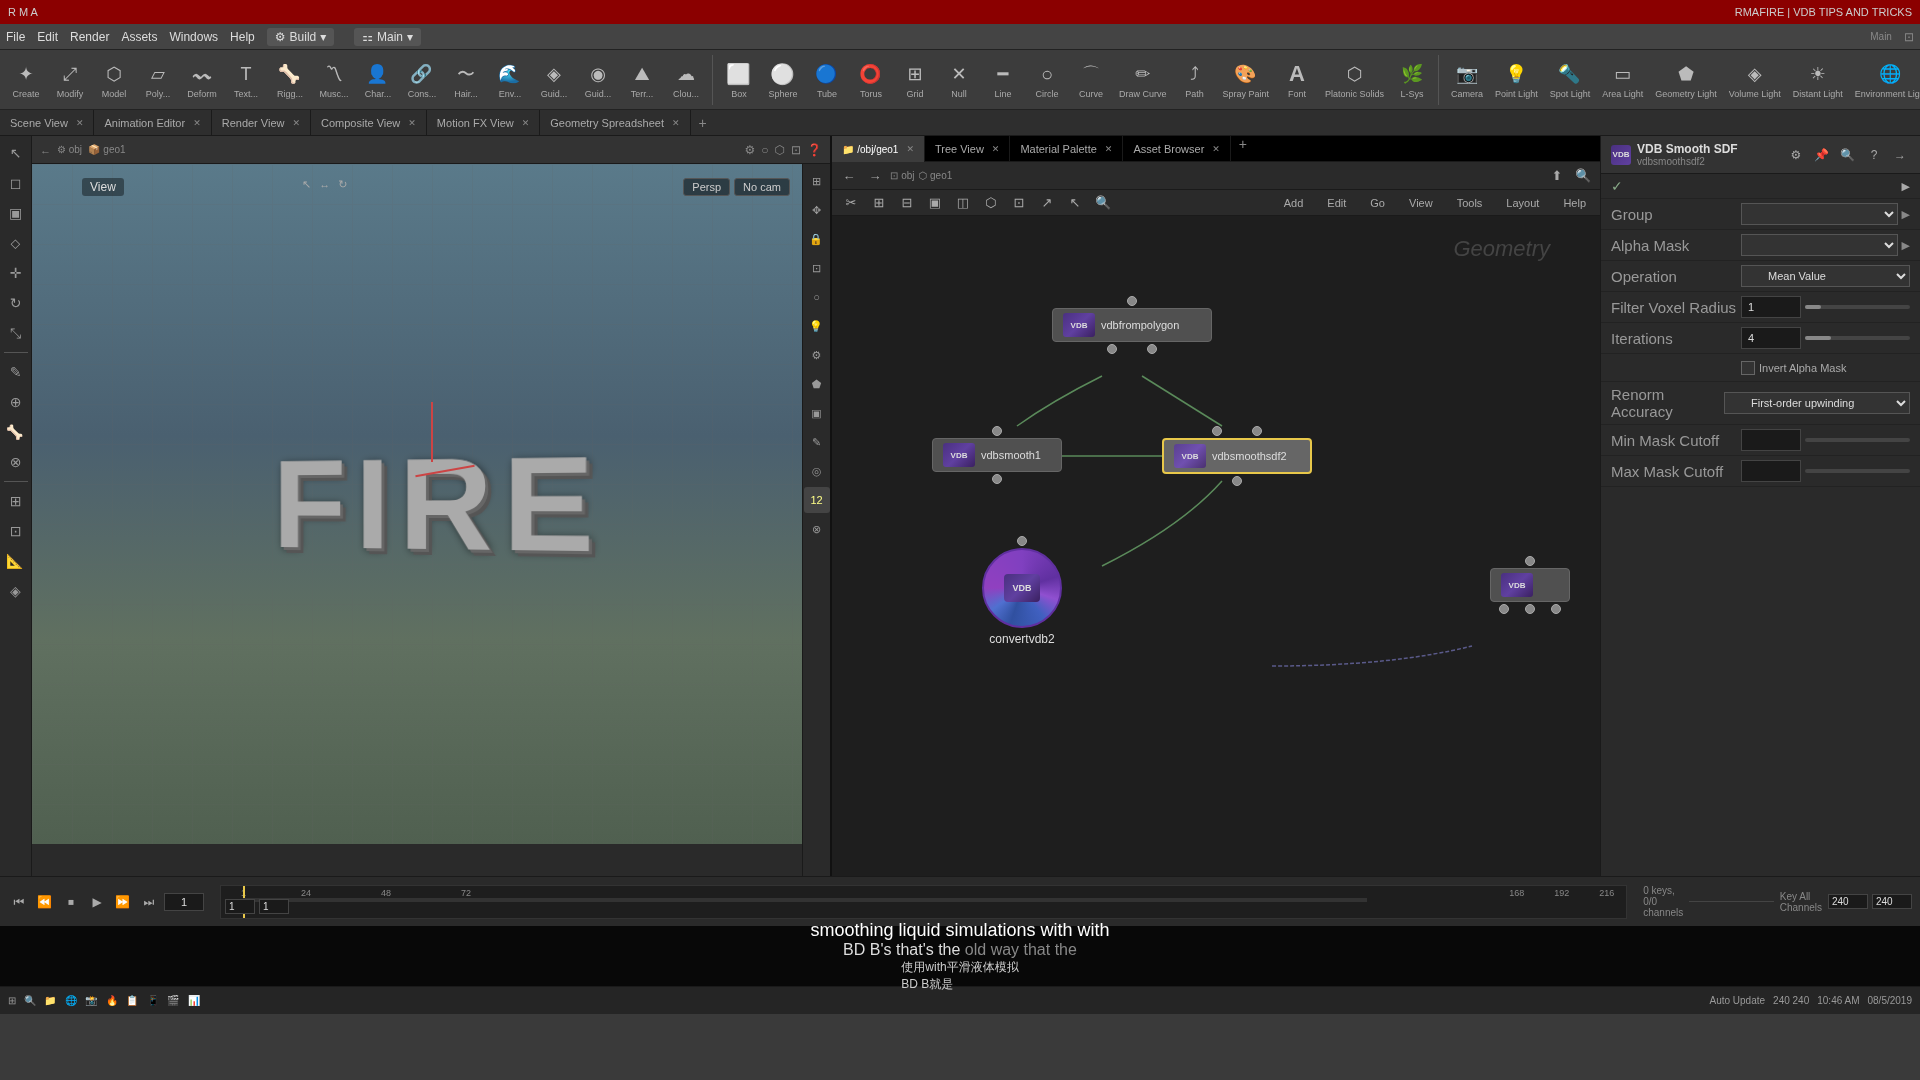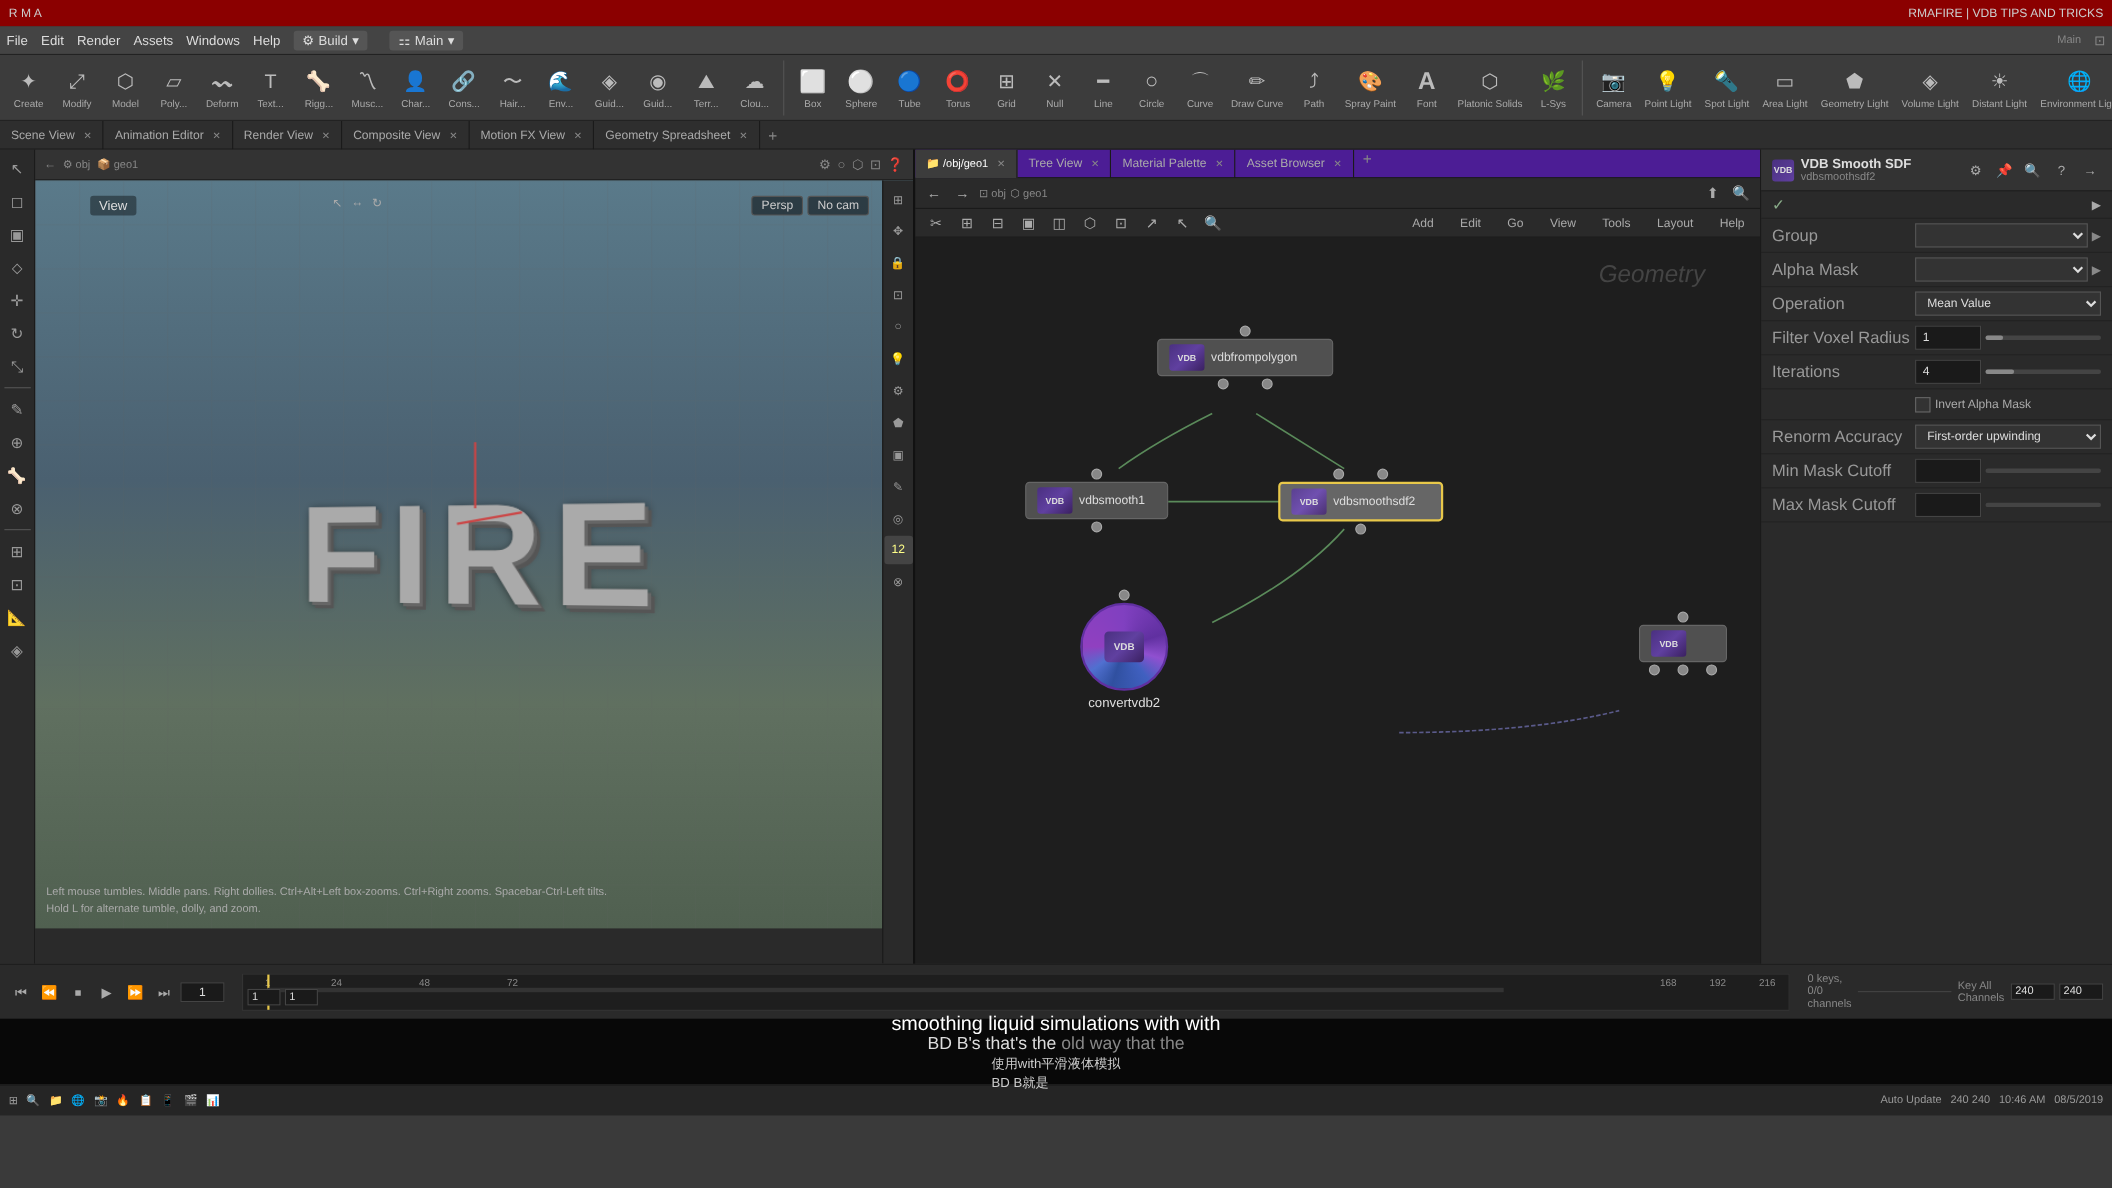--- a/index.html
+++ b/index.html
@@ -61,21 +61,21 @@
     #properties-header { background: #333; padding: 6px 10px; border-bottom: 1px solid #1a1a1a; display: flex; align-items: center; gap: 6px; }
     .prop-title { font-size: 12px; color: #ddd; font-weight: bold; }
     .prop-icons { display: flex; gap: 6px; margin-left: auto; }
     .prop-icon { width: 20px; height: 20px; display: flex; align-items: center; justify-content: center; cursor: pointer; color: #aaa; font-size: 12px; }
     .prop-row { display: flex; align-items: center; padding: 4px 10px; border-bottom: 1px solid #222; min-height: 28px; }
     .prop-label { width: 130px; color: #999; font-size: 15px; }
     .prop-value { flex: 1; display: flex; align-items: center; gap: 4px; }
     .prop-input { background: #1a1a1a; border: 1px solid #444; color: #ddd; padding: 2px 6px; font-size: 11px; height: 22px; width: 60px; }
     .prop-slider { flex: 1; height: 4px; background: #444; border-radius: 2px; position: relative; }
     .prop-slider-fill { height: 100%; background: #888; border-radius: 2px; }
-    .prop-dropdown { background: #333; border: 1px solid #555; color: #ddd; padding: 2px 6px; font-size: 11px; height: 22px; flex: 1; }
+    .prop-dropdown { background: #333; border: 1px solid #555; color: #ddd; padding: 2px 22px; font-size: 11px; height: 22px; flex: 1; }
     .prop-checkbox { width: 14px; height: 14px; border: 1px solid #666; background: #333; }
 
     
     #timeline { height: 50px; background: #2a2a2a; border-top: 1px solid #1a1a1a; display: flex; align-items: center; }
     #timeline-controls { display: flex; align-items: center; gap: 4px; padding: 0 8px; }
     .timeline-btn { width: 22px; height: 22px; display: flex; align-items: center; justify-content: center; cursor: pointer; color: #aaa; font-size: 12px; }
     #timeline-track { flex: 1; background: #1e1e1e; height: 30px; position: relative; margin: 0 8px; }
     #timeline-right { display: flex; align-items: center; gap: 6px; padding: 0 8px; }
     .frame-display { background: #1a1a1a; border: 1px solid #444; color: #ddd; padding: 2px 6px; font-size: 11px; width: 40px; text-align: center; }
 
@@ -391,24 +391,20 @@
           <span class="fire-3d-text" style="color:#aaa; -webkit-text-fill-color: #aaa; text-shadow: 3px 3px 0 #666, 6px 6px 0 #555, 2px 2px 8px rgba(0,0,0,0.6);">F</span>
           <span class="fire-3d-text" style="color:#aaa; -webkit-text-fill-color: #aaa; text-shadow: 3px 3px 0 #666, 6px 6px 0 #555, 2px 2px 8px rgba(0,0,0,0.6);">I</span>
           <span class="fire-3d-text" style="color:#aaa; -webkit-text-fill-color: #aaa; text-shadow: 3px 3px 0 #666, 6px 6px 0 #555, 2px 2px 8px rgba(0,0,0,0.6);">R</span>
           <span class="fire-3d-text" style="color:#aaa; -webkit-text-fill-color: #aaa; text-shadow: 3px 3px 0 #666, 6px 6px 0 #555, 2px 2px 8px rgba(0,0,0,0.6);">E</span>
         </div>
       </div>
 
       <div style="position:absolute; top: 45%; left: 48%; width: 60px; height: 2px; background: #cc4444; transform: rotate(-10deg);"></div>
       <div style="position:absolute; top: 35%; left: 50%; width: 2px; height: 60px; background: #cc4444;"></div>
 
-      <div style="position:absolute; bottom:10px; left:10px; color:#aaa; font-size:10px; line-height:1.5;">
-        <div>Left mouse tumbles. Middle pans. Right dollies. Ctrl+Alt+Left box-zooms. Ctrl+Right zooms. Spacebar-Ctrl-Left tilts.</div>
-        <div>Hold L for alternate tumble, dolly, and zoom.</div>
-      </div>
     </div>
 
     <div style="position:absolute; right:0; top:28px; width:28px; background:#2a2a2a; height:calc(100% - 28px); display:flex; flex-direction:column; align-items:center; padding:4px 0; gap:3px; border-left:1px solid #1a1a1a;">
       <div class="sidebar-icon" style="font-size:11px;">⊞</div>
       <div class="sidebar-icon" style="font-size:11px;">✥</div>
       <div class="sidebar-icon" style="font-size:11px;">🔒</div>
       <div class="sidebar-icon" style="font-size:11px;">⊡</div>
       <div class="sidebar-icon" style="font-size:11px;">○</div>
       <div class="sidebar-icon" style="font-size:11px;">💡</div>
       <div class="sidebar-icon" style="font-size:11px;">⚙</div>
@@ -418,21 +414,21 @@
       <div class="sidebar-icon" style="font-size:11px;">◎</div>
       <div class="sidebar-icon" style="font-size:11px; color:#ff8; background:#444; border-radius:3px;">12</div>
       <div class="sidebar-icon" style="font-size:11px;">⊗</div>
     </div>
   </div>
 
   <div style="display:flex; flex:1;">
 
     <div id="node-editor" style="flex:1; display:flex; flex-direction:column; background:#1e1e1e; border-left:2px solid #111;">
 
-      <div id="node-editor-tabs" style="display:flex; background:#4c1d95; height:26px; border-bottom:1px solid #1a1a1a; align-items:flex-start;">
+      <div id="node-editor-tabs" style="display:flex; background:#000000; height:26px; border-bottom:1px solid #1a1a1a; align-items:flex-start;">
         <div class="tab active" style="font-size:10px;">
             <span>📁 /obj/geo1</span>
             <span class="tab-close">✕</span>
           </div>
         <div class="tab">
             <span>Tree View</span>
             <span class="tab-close">✕</span>
           </div>
         <div class="tab">
             <span>Material Palette</span>

